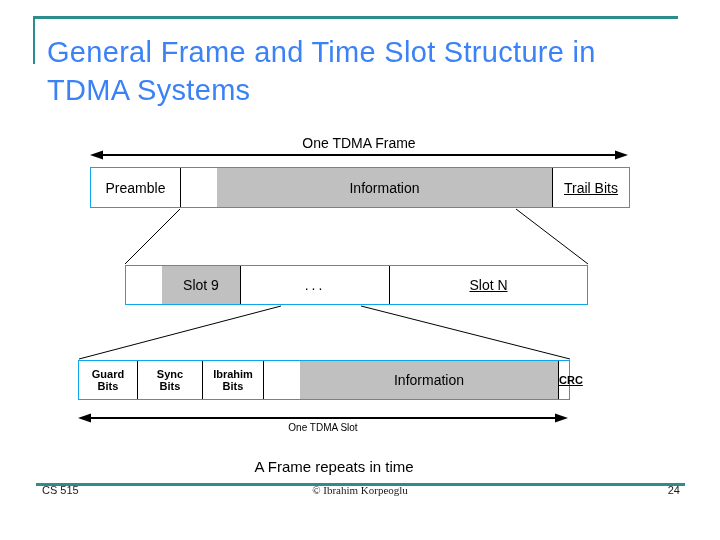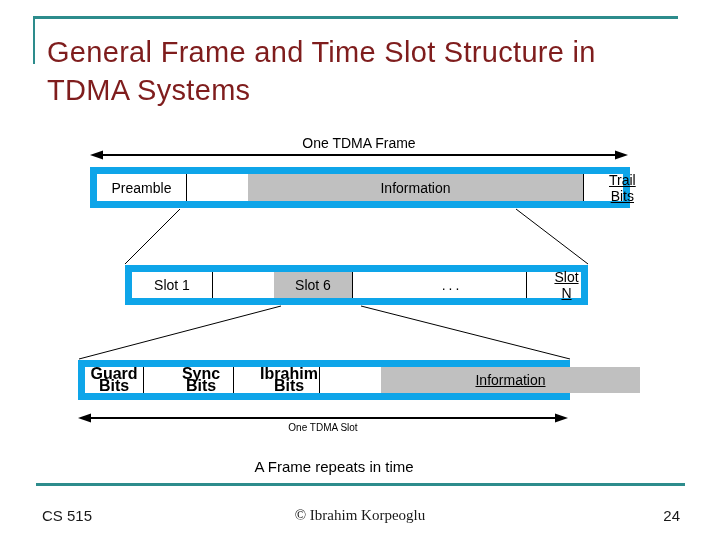--- a/index.html
+++ b/index.html
@@ -7,49 +7,49 @@
     width:720px;height:540px;background:#ffffff;overflow:hidden;position:relative;
     font-family:"Liberation Sans","DejaVu Sans",sans-serif;color:#000;
   }
   .abs{position:absolute;}
 
   
   .accent-top{left:33px;top:16px;width:645px;height:3px;background:#2D8C8C;}
   .accent-left{left:33px;top:16px;width:2px;height:48px;background:#2D8C8C;}
   .slide-title{
     left:47px;top:33px;width:565px;
-    font-size:29px;line-height:38px;letter-spacing:.3px;color:#7f1d1d;
+    font-size:29px;line-height:38px;letter-spacing:.3px;color:#3b82f6;
   }
 
   
   .frame-label{left:90px;top:135px;width:538px;text-align:center;font-size:14px;}
   .slot-label{left:78px;top:422px;width:490px;text-align:center;font-size:10px;}
   .caption{left:0;top:458px;width:668px;text-align:center;font-size:15px;}
 
   
-  .row{display:flex;border:7px solid #0ea5e9;box-sizing:border-box;background:#fff;gap:25px;}
+  .row{display:flex;border:1px solid #0ea5e9;box-sizing:border-box;background:#fff;}
   .cell{
     box-sizing:border-box;border-right:1px solid #000;
     display:flex;flex-direction:column;align-items:center;justify-content:center;
     text-align:center;font-size:14px;
   }
   .cell:last-child{border-right:none;text-decoration:underline;}
   .cell.grow{flex:1 1 auto;}
   .gray{background:#C0C0C0;margin-left:36px;}
   .row-frame{left:90px;top:167px;width:540px;height:41px;}
   .row-slots{left:125px;top:265px;width:463px;height:40px;}
   .row-detail{left:78px;top:360px;width:492px;height:40px;}
-  .small-bold{font-size:16px;font-weight:bold;line-height:12px;}
+  .small-bold{font-size:11px;font-weight:bold;line-height:12px;}
   .dots{letter-spacing:3px;}
 
   svg.overlay{position:absolute;left:0;top:0;pointer-events:none;}
 
   
   .footer-divider{left:36px;top:483px;width:649px;height:3px;background:#2D8C8C;}
-  .footer-text{top:507px;font-size:15px;color:#1a1a1a;}
+  .footer-text{top:484px;font-size:11px;color:#1a1a1a;}
   .footer-course{left:42px;}
   .footer-credit{left:0;width:720px;text-align:center;font-family:Liberation Serif, serif;}
   .footer-page{right:40px;text-align:center;}
 </style>
 </head>
 <body>
 
 <div class="abs accent-top"></div>
 <div class="abs accent-left"></div>
 <div class="abs slide-title">General Frame and Time Slot Structure in TDMA Systems</div>
@@ -83,25 +83,22 @@
   </div>
   <div class="cell gray" style="flex:0 0 336px">
     <span>Information</span>
   </div>
   <div class="cell grow">
     <span>Trail Bits</span>
   </div>
 </div>
 
 <div class="abs row row-slots">
-  <div class="cell" style="flex:0 0 81px">
-    <span>Slot 1</span>
-  </div>
   <div class="cell gray" style="flex:0 0 79px">
-    <span>Slot 6</span>
+    <span>Slot 9</span>
   </div>
   <div class="cell dots" style="flex:0 0 149px">
     <span>...</span>
   </div>
   <div class="cell grow">
     <span>Slot N</span>
   </div>
 </div>
 
 <div class="abs row row-detail">
@@ -113,20 +110,23 @@
     <span>Sync</span>
     <span>Bits</span>
   </div>
   <div class="cell small-bold" style="flex:0 0 61px">
     <span>Ibrahim</span>
     <span>Bits</span>
   </div>
   <div class="cell gray" style="flex:0 0 259px">
     <span>Information</span>
   </div>
+  <div class="cell grow small-bold">
+    <span>CRC</span>
+  </div>
 </div>
 
 <div class="abs slot-label">One TDMA Slot</div>
 
 <div class="abs caption">A Frame repeats in time</div>
 
 <div class="abs footer-divider"></div>
 <div class="abs footer-text footer-course">CS 515</div>
 <div class="abs footer-text footer-credit">© Ibrahim Korpeoglu</div>
 <div class="abs footer-text footer-page">24</div>

